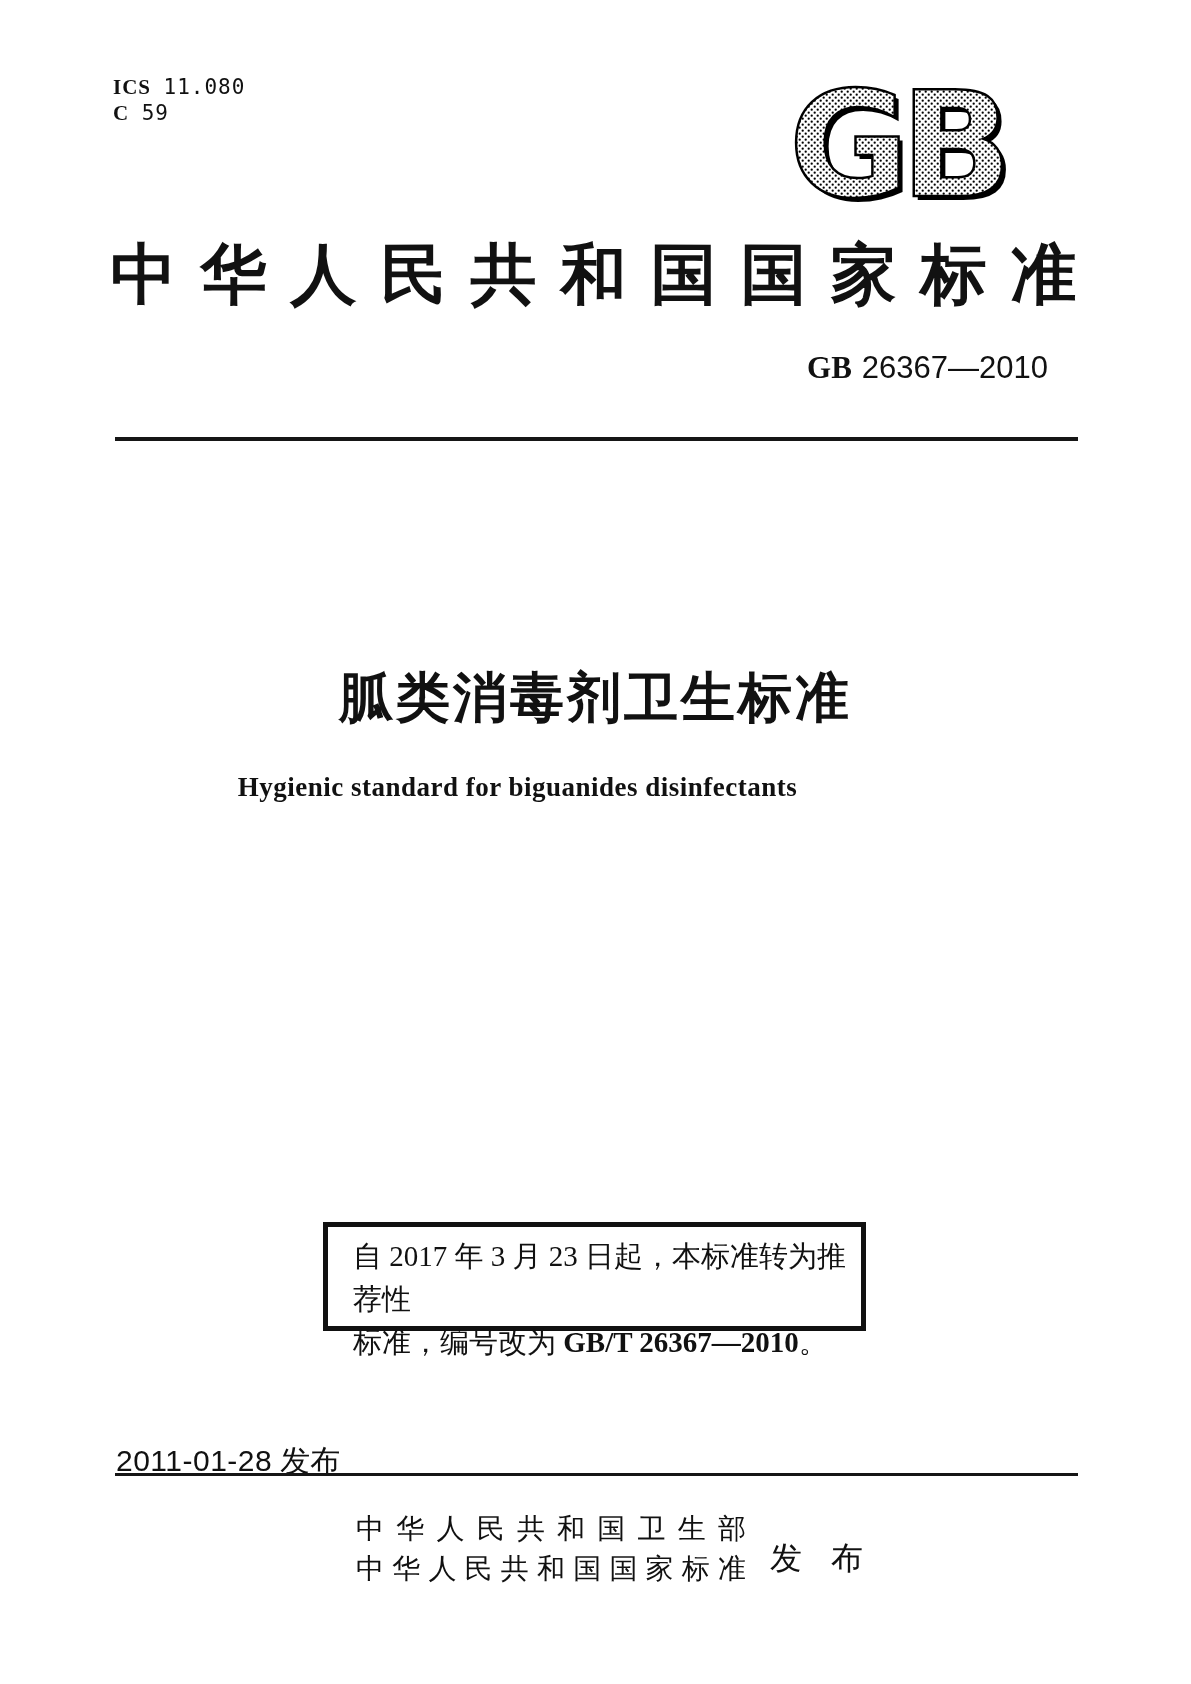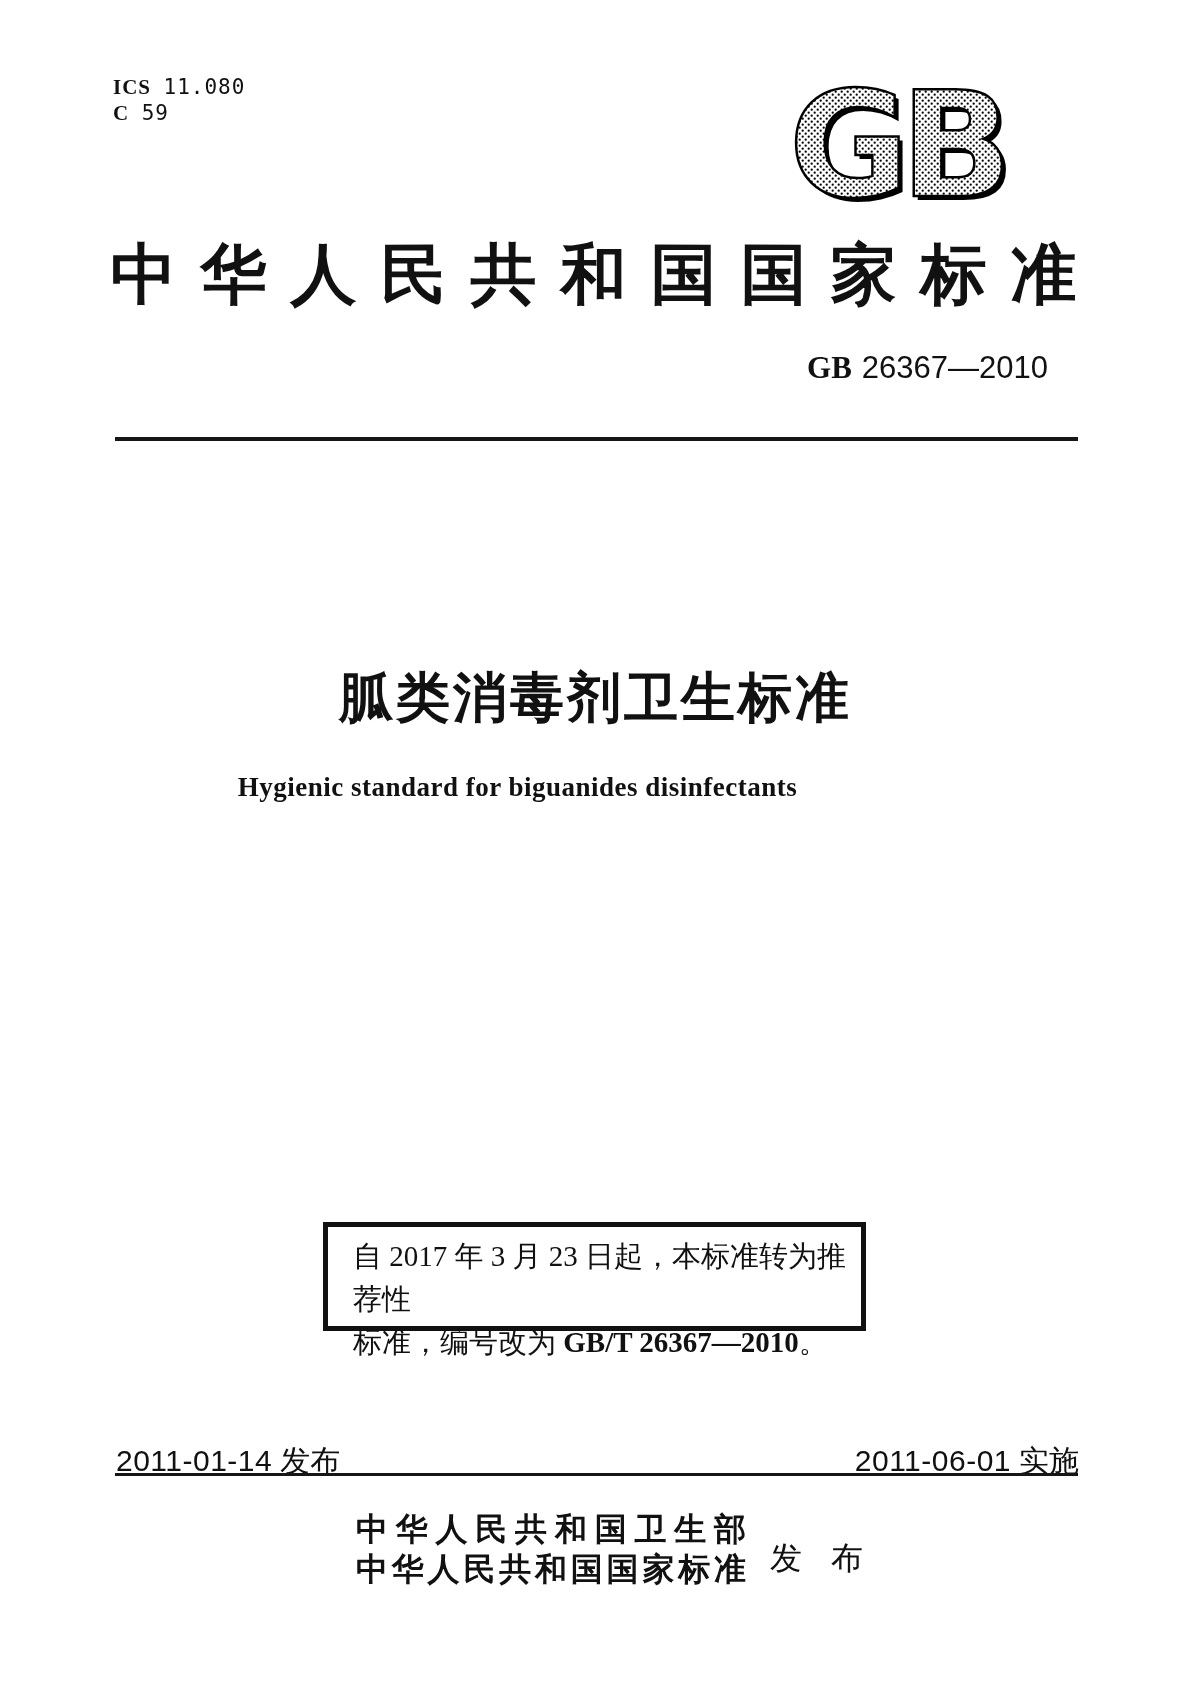--- a/index.html
+++ b/index.html
@@ -65,21 +65,21 @@
     position:absolute;top:1441px;font-size:30px;white-space:nowrap;
     font-family:"Liberation Sans", sans-serif;
   }
   #date-issue{left:116px;}
   #date-impl{right:112px;}
   .date .d{letter-spacing:0.5px;}
   .date .lbl{margin-left:8px;}
   
   #issuers{
     position:absolute;left:356px;top:1509px;width:390px;
-    font-size:32px;line-height:40px;font-weight:bold;
+    font-size:28px;line-height:40px;font-weight:normal;
     font-family:"Liberation Serif", serif;
   }
   #issuers .jline{text-align:justify;text-align-last:justify;}
   #publish{
     position:absolute;left:770px;top:1537px;
     font-size:32px;font-family:"Liberation Sans", sans-serif;
     letter-spacing:10px;white-space:nowrap;
   }
 </style>
 </head>
@@ -119,26 +119,23 @@
   <div id="title-cn">胍类消毒剂卫生标准</div>
 
   <div id="title-en">Hygienic standard for biguanides disinfectants</div>
 
   <div id="notice-box">
     <div>自 2017 年 3 月 23 日起，本标准转为推荐性</div>
     <div><span>标准，编号改为 </span><span class="code">GB/T 26367—2010</span><span>。</span></div>
   </div>
 
   <div id="date-issue" class="date">
-    <span class="d">2011-01-14</span><span class="lbl">发布</span>
+    <span class="d">2011-01-28</span><span class="lbl">发布</span>
   </div>
 
-  <div id="date-impl" class="date">
-    <span class="d">2011-06-01</span><span class="lbl">实施</span>
-  </div>
 
   <div id="rule-dates" class="rule"></div>
 
   <div id="issuers">
     <div class="jline">中华人民共和国卫生部</div>
     <div class="jline">中华人民共和国国家标准</div>
   </div>
 
   <div id="publish">发 布</div>
 

